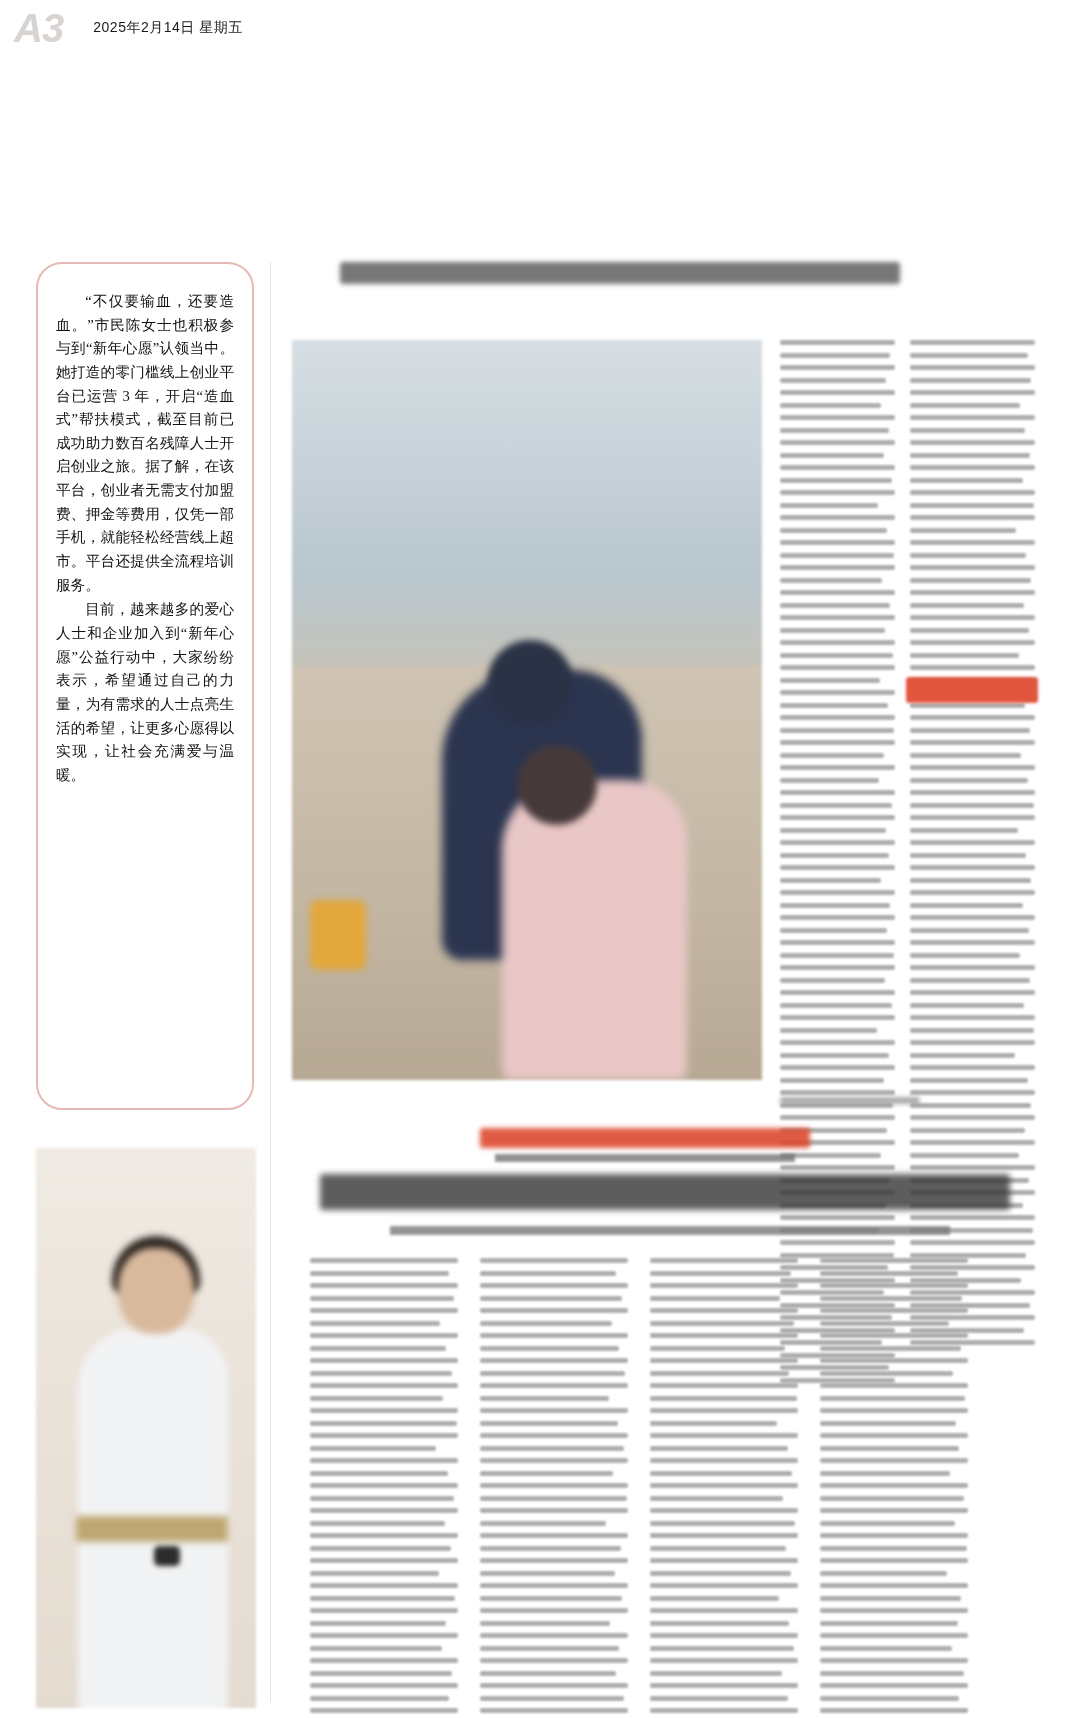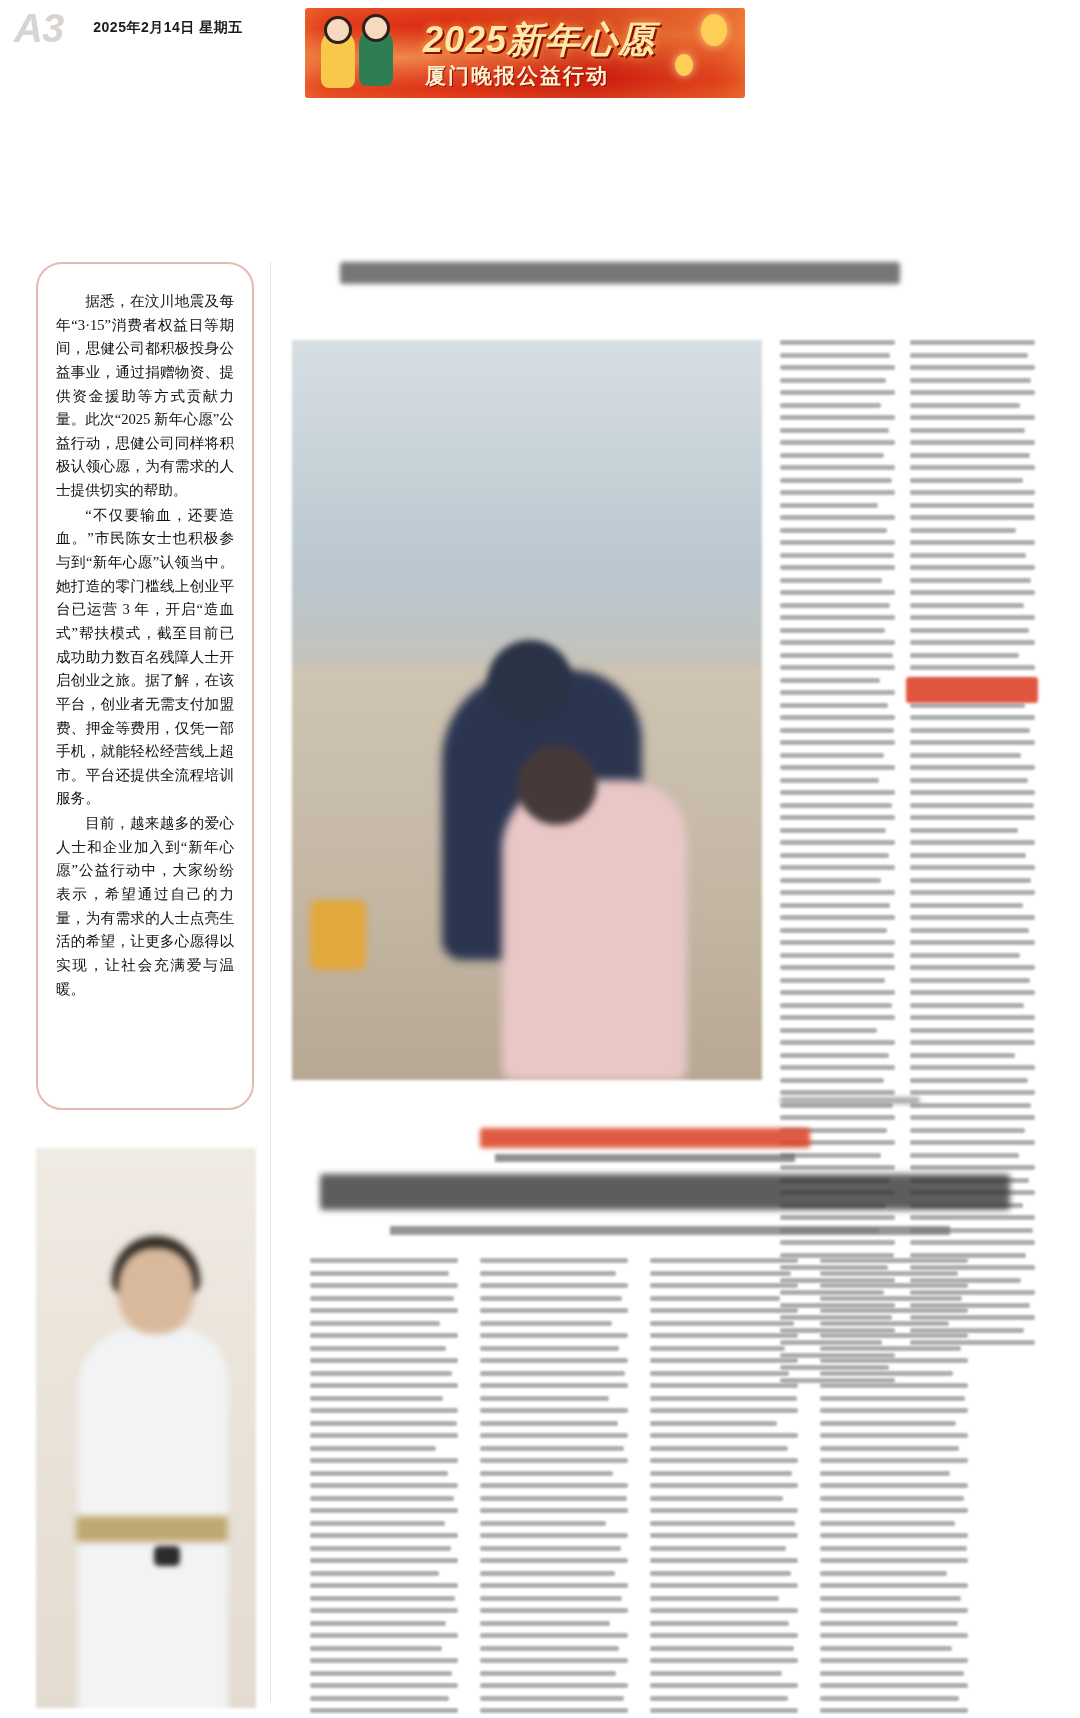--- a/index.html
+++ b/index.html
@@ -49,21 +49,20 @@
     line-height: 1.05;
     white-space: nowrap;
   }
   .paper-date {
     margin-top: 5px;
     font-family: "Liberation Sans", sans-serif;
     font-size: 14px;
     color: #1a1a1a;
     letter-spacing: 0.5px;
     white-space: nowrap;
-    font-weight: bold;
   }
 
   
   .banner {
     position: absolute;
     left: 305px; top: 8px;
     width: 440px;
     height: 90px;
     background: linear-gradient(90deg,#e23b1d 0%, #d8200f 35%, #c8150c 65%, #e2451f 100%);
     border-radius: 3px;
@@ -400,46 +399,30 @@
 <body>
 
 <div class="masthead">
 
   <div class="page-folio">A3</div>
 
   <div class="paper-logo-wrap">
     <div class="paper-date">2025年2月14日 星期五</div>
   </div>
 
-  <div class="banner">
-    <div class="glow"></div>
-    <div class="kids">
-      <div class="kid k1">
-          <div class="head"></div>
-        </div>
-      <div class="kid k2">
-          <div class="head"></div>
-        </div>
-    </div>
-    <div class="title-2025">2025新年心愿</div>
-    <div class="title-sub">厦门晚报公益行动</div>
-    <div class="lantern l1"></div>
-    <div class="lantern l2"></div>
-  </div>
 
 </div>
 
 <div class="headline-wrap">
 </div>
 
 <div class="divider"></div>
 
 <div class="lead-box">
   <div class="lead-text">
-    <p>据悉，在汶川地震及每年“3·15”消费者权益日等期间，思健公司都积极投身公益事业，通过捐赠物资、提供资金援助等方式贡献力量。此次“2025 新年心愿”公益行动，思健公司同样将积极认领心愿，为有需求的人士提供切实的帮助。</p>
     <p>“不仅要输血，还要造血。”市民陈女士也积极参与到“新年心愿”认领当中。她打造的零门槛线上创业平台已运营 3 年，开启“造血式”帮扶模式，截至目前已成功助力数百名残障人士开启创业之旅。据了解，在该平台，创业者无需支付加盟费、押金等费用，仅凭一部手机，就能轻松经营线上超市。平台还提供全流程培训服务。</p>
     <p>目前，越来越多的爱心人士和企业加入到“新年心愿”公益行动中，大家纷纷表示，希望通过自己的力量，为有需求的人士点亮生活的希望，让更多心愿得以实现，让社会充满爱与温暖。</p>
   </div>
 </div>
 
 <div class="story-top">
 
   <div class="story-head-blur">
     <div class="blurline hd" style="width:560px;"></div>
   </div>

